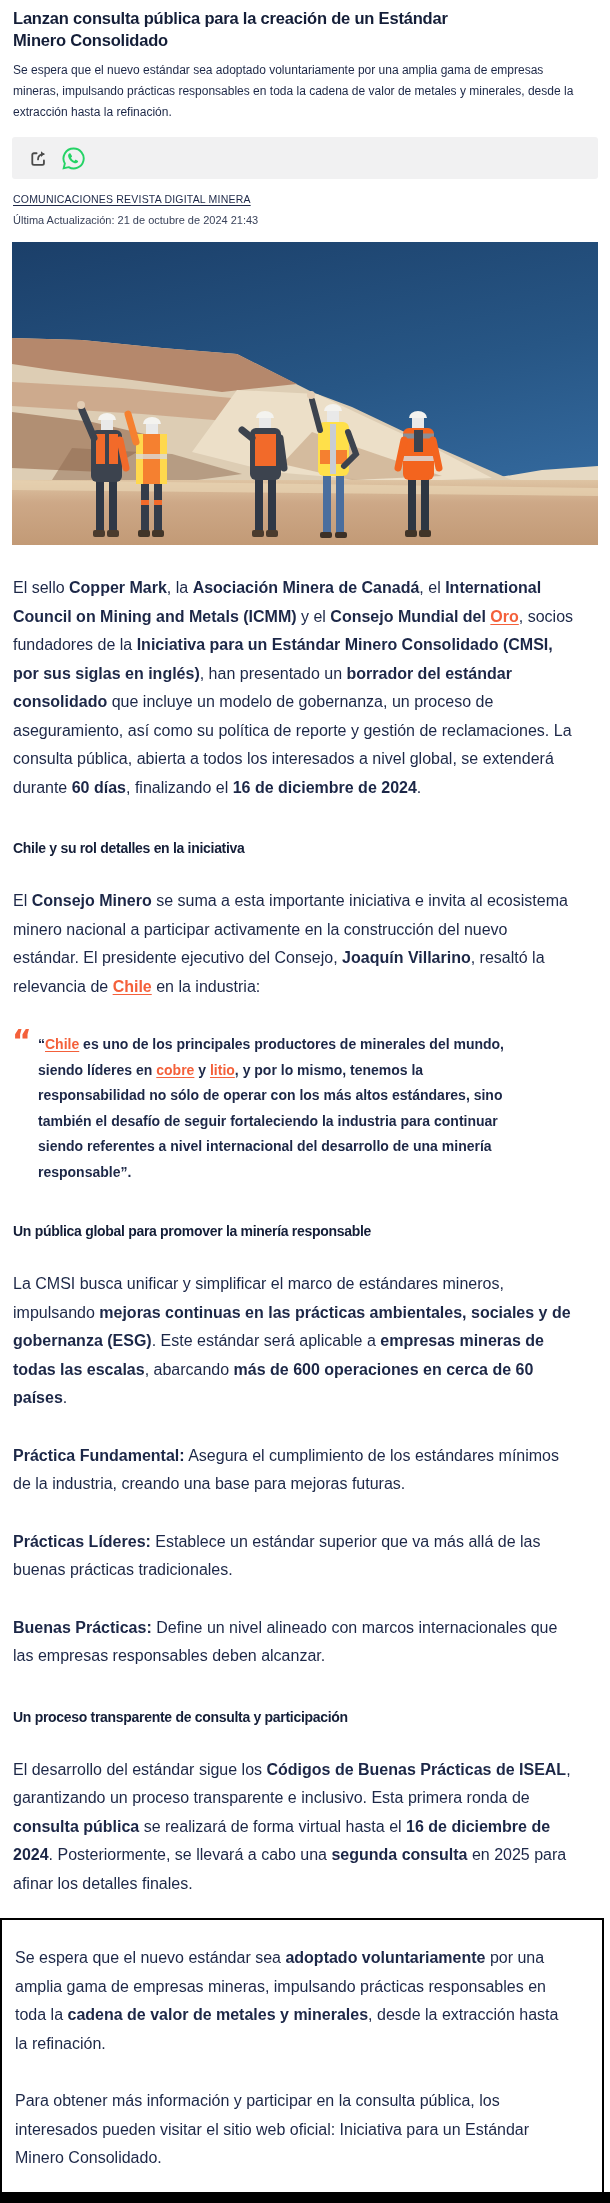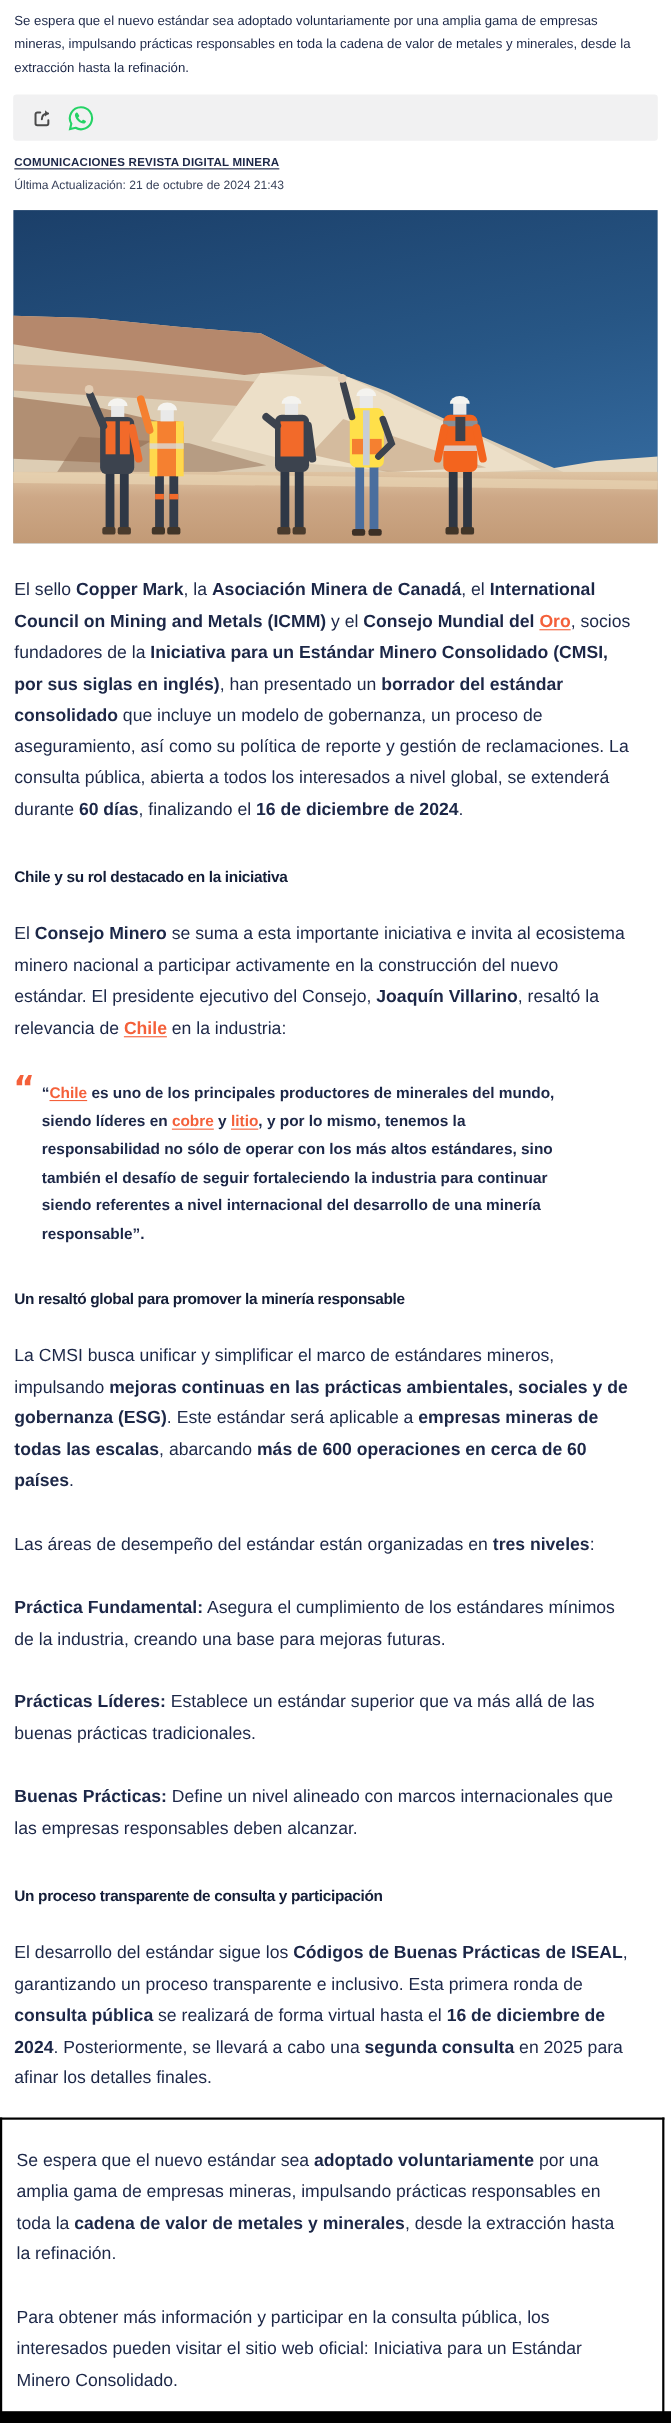--- a/index.html
+++ b/index.html
@@ -20,21 +20,21 @@
   .sharebar{
     margin:14px 12px 0;height:42px;background:#f1f1f2;border-radius:3px;
     display:flex;align-items:center;gap:9px;padding-left:13px;box-sizing:border-box;
   }
   .iconbtn{
     background:none;border:none;padding:0;margin:0;cursor:pointer;
     display:flex;align-items:center;justify-content:center;width:26px;height:26px;
   }
   .author{
     display:inline-block;margin:14px 0 0 13px;
-    font-size:10.5px;font-weight:700;letter-spacing:0.2px;
+    font-size:10.5px;font-weight:400;letter-spacing:0.2px;
     color:#1c2747;text-decoration:underline;text-underline-offset:2px;
   }
   .updated{
     margin:7px 0 0 13px;font-size:11px;color:#39425a;
   }
   figure{margin:16px 12px 0;padding:0;}
   figure svg{display:block;}
   .body{
     margin:29px 0 0;font-size:16px;line-height:28.5px;
   }
@@ -63,20 +63,21 @@
   .boxed .body:first-child{margin-top:24px;}
   .bottom-bar{
     position:absolute;left:0;right:0;bottom:0;height:11px;background:#000;
   }
 </style>
 </head>
 <body>
 
 <article>
 
+  <h1 class="pad">Lanzan consulta pública para la creación de un Estándar Minero Consolidado</h1>
 
   <p class="subtitle pad">Se espera que el nuevo estándar sea adoptado voluntariamente por una amplia gama de empresas mineras, impulsando prácticas responsables en toda la cadena de valor de metales y minerales, desde la extracción hasta la refinación.</p>
 
   <div class="sharebar">
     <button class="iconbtn" aria-label="Compartir">
       <svg width="21" height="21" viewBox="0 0 22 22" fill="none" stroke="#4b4b4b" stroke-width="1.9" stroke-linecap="round" stroke-linejoin="round">
         <path d="M9 5.5 H6.2 A1.7 1.7 0 0 0 4.5 7.2 V16 A1.7 1.7 0 0 0 6.2 17.7 H15 A1.7 1.7 0 0 0 16.7 16 V13"></path>
         <path d="M10.5 12 C10.5 8.2 12.3 6.5 16.5 6.4"></path>
         <path d="M13.6 3.4 L17 6.4 L13.6 9.4" fill="#4b4b4b" stroke="none"></path>
       </svg>
@@ -196,33 +197,32 @@
         <path d="M392 198 L386 226" stroke="#f3641e" stroke-width="7" stroke-linecap="round"></path>
         <path d="M421 198 L427 226" stroke="#f3641e" stroke-width="7" stroke-linecap="round"></path>
         <rect x="400" y="174" width="12" height="12" fill="#e9e9e9"></rect>
         <path d="M397 176 a9 7 0 0 1 18 0 Z" fill="#f4f3ef"></path>
       </g>
     </svg>
   </figure>
 
   <p class="body pad"><span>El sello </span><span class="b">Copper Mark</span><span>, la </span><span class="b">Asociación Minera de Canadá</span><span>, el </span><span class="b">International Council on Mining and Metals (ICMM)</span><span> y el </span><span class="b">Consejo Mundial del </span><a href="#" class="lnk b">Oro</a><span>, socios fundadores de la </span><span class="b">Iniciativa para un Estándar Minero Consolidado (CMSI, por sus siglas en inglés)</span><span>, han presentado un </span><span class="b">borrador del estándar consolidado</span><span> que incluye un modelo de gobernanza, un proceso de aseguramiento, así como su política de reporte y gestión de reclamaciones. La consulta pública, abierta a todos los interesados a nivel global, se extenderá durante </span><span class="b">60 días</span><span>, finalizando el </span><span class="b">16 de diciembre de 2024</span><span>.</span></p>
 
-  <h2 class="pad">Chile y su rol destacado en la iniciativa</h2>
+  <h2 class="pad">Chile y su rol detalles en la iniciativa</h2>
 
   <p class="body pad"><span>El </span><span class="b">Consejo Minero</span><span> se suma a esta importante iniciativa e invita al ecosistema minero nacional a participar activamente en la construcción del nuevo estándar. El presidente ejecutivo del Consejo, </span><span class="b">Joaquín Villarino</span><span>, resaltó la relevancia de </span><a href="#" class="lnk b">Chile</a><span> en la industria:</span></p>
 
   <blockquote>
     <span class="qmark">“</span>
     <p class="qtext"><span class="b">“</span><a href="#" class="lnk b">Chile</a><span class="b"> es uno de los principales productores de minerales del mundo, siendo líderes en </span><a href="#" class="lnk b">cobre</a><span class="b"> y </span><a href="#" class="lnk b">litio</a><span class="b">, y por lo mismo, tenemos la responsabilidad no sólo de operar con los más altos estándares, sino también el desafío de seguir fortaleciendo la industria para continuar siendo referentes a nivel internacional del desarrollo de una minería responsable”.</span></p>
   </blockquote>
 
-  <h2 class="pad">Un resaltó global para promover la minería responsable</h2>
+  <h2 class="pad">Un pública global para promover la minería responsable</h2>
 
   <p class="body pad"><span>La CMSI busca unificar y simplificar el marco de estándares mineros, impulsando </span><span class="b">mejoras continuas en las prácticas ambientales, sociales y de gobernanza (ESG)</span><span>. Este estándar será aplicable a </span><span class="b">empresas mineras de todas las escalas</span><span>, abarcando </span><span class="b">más de 600 operaciones en cerca de 60 países</span><span>.</span></p>
-  <p class="body pad"><span>Las áreas de desempeño del estándar están organizadas en </span><span class="b">tres niveles</span><span>:</span></p>
   <p class="body pad"><span class="b">Práctica Fundamental:</span><span> Asegura el cumplimiento de los estándares mínimos de la industria, creando una base para mejoras futuras.</span></p>
   <p class="body pad"><span class="b">Prácticas Líderes:</span><span> Establece un estándar superior que va más allá de las buenas prácticas tradicionales.</span></p>
   <p class="body pad"><span class="b">Buenas Prácticas:</span><span> Define un nivel alineado con marcos internacionales que las empresas responsables deben alcanzar.</span></p>
 
   <h2 class="pad">Un proceso transparente de consulta y participación</h2>
 
   <p class="body pad"><span>El desarrollo del estándar sigue los </span><span class="b">Códigos de Buenas Prácticas de ISEAL</span><span>, garantizando un proceso transparente e inclusivo. Esta primera ronda de </span><span class="b">consulta pública</span><span> se realizará de forma virtual hasta el </span><span class="b">16 de diciembre de 2024</span><span>. Posteriormente, se llevará a cabo una </span><span class="b">segunda consulta</span><span> en 2025 para afinar los detalles finales.</span></p>
 
   <section class="boxed">
     <p class="body"><span>Se espera que el nuevo estándar sea </span><span class="b">adoptado voluntariamente</span><span> por una amplia gama de empresas mineras, impulsando prácticas responsables en toda la </span><span class="b">cadena de valor de metales y minerales</span><span>, desde la extracción hasta la refinación.</span></p>

